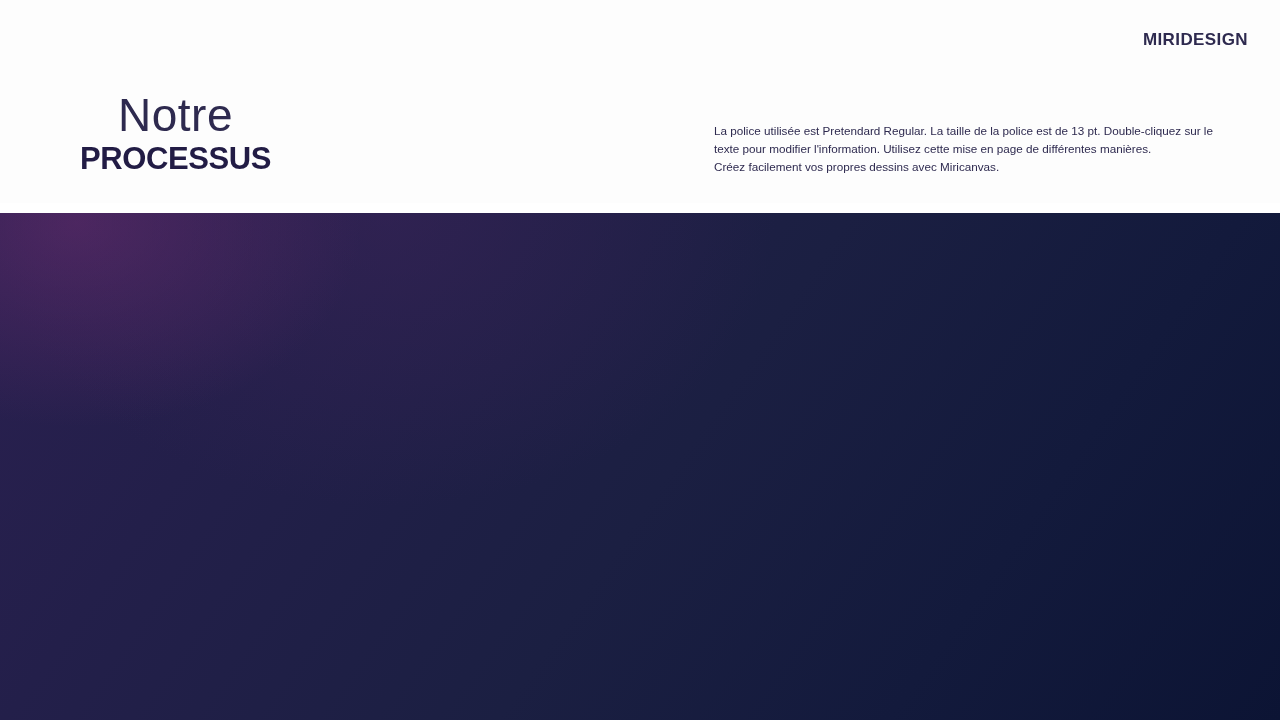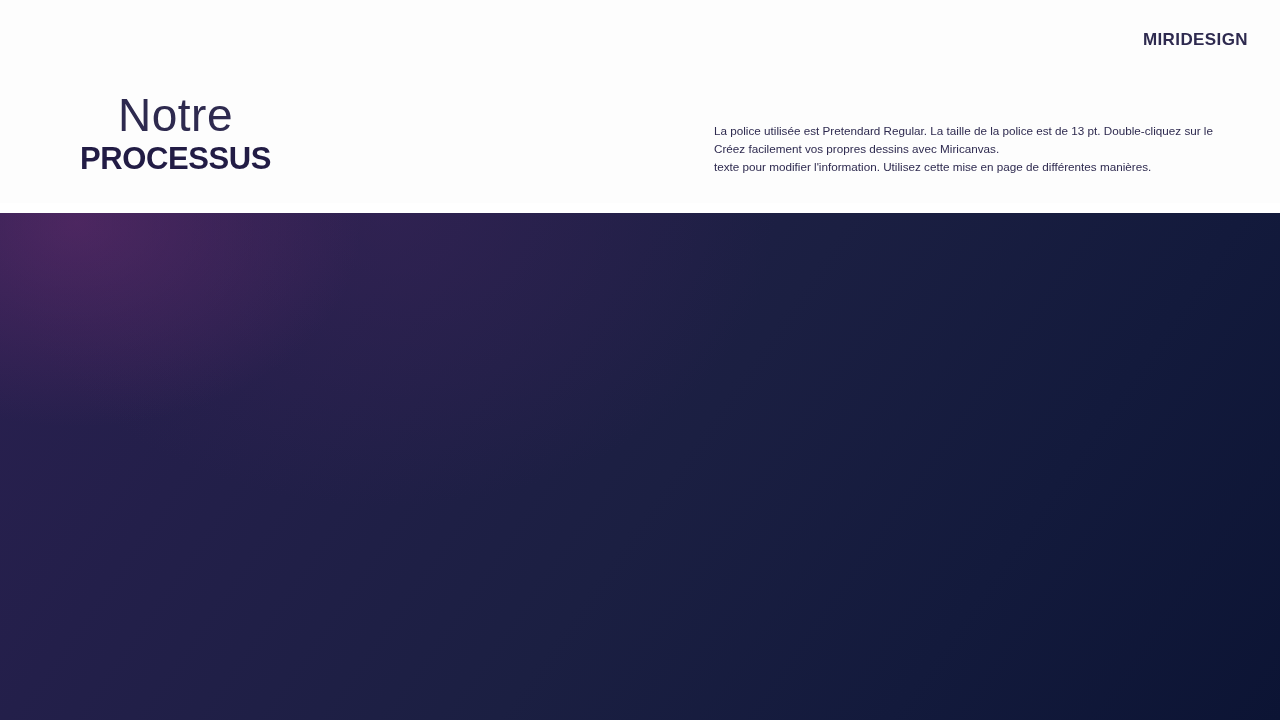--- a/index.html
+++ b/index.html
@@ -158,22 +158,22 @@
   <div class="top-band">
     <div class="brand">MIRIDESIGN</div>
 
     <div class="title-block">
       <div class="title-light">Notre</div>
       <div class="title-bold">PROCESSUS</div>
     </div>
 
     <div class="desc">
       <p>La police utilisée est Pretendard Regular. La taille de la police est de 13 pt. Double-cliquez sur le</p>
+      <p>texte pour modifier l'information. Utilisez cette mise en page de différentes manières.</p>
       <p>Créez facilement vos propres dessins avec Miricanvas.</p>
-      <p>texte pour modifier l'information. Utilisez cette mise en page de différentes manières.</p>
     </div>
   </div>
 
   <div class="row row-1">
 
     <div class="row-label">
       <div class="rule rule-l"></div>
       <div class="rule rule-r"></div>
       <div class="row-label-text">
         <span>Production</span><br>

